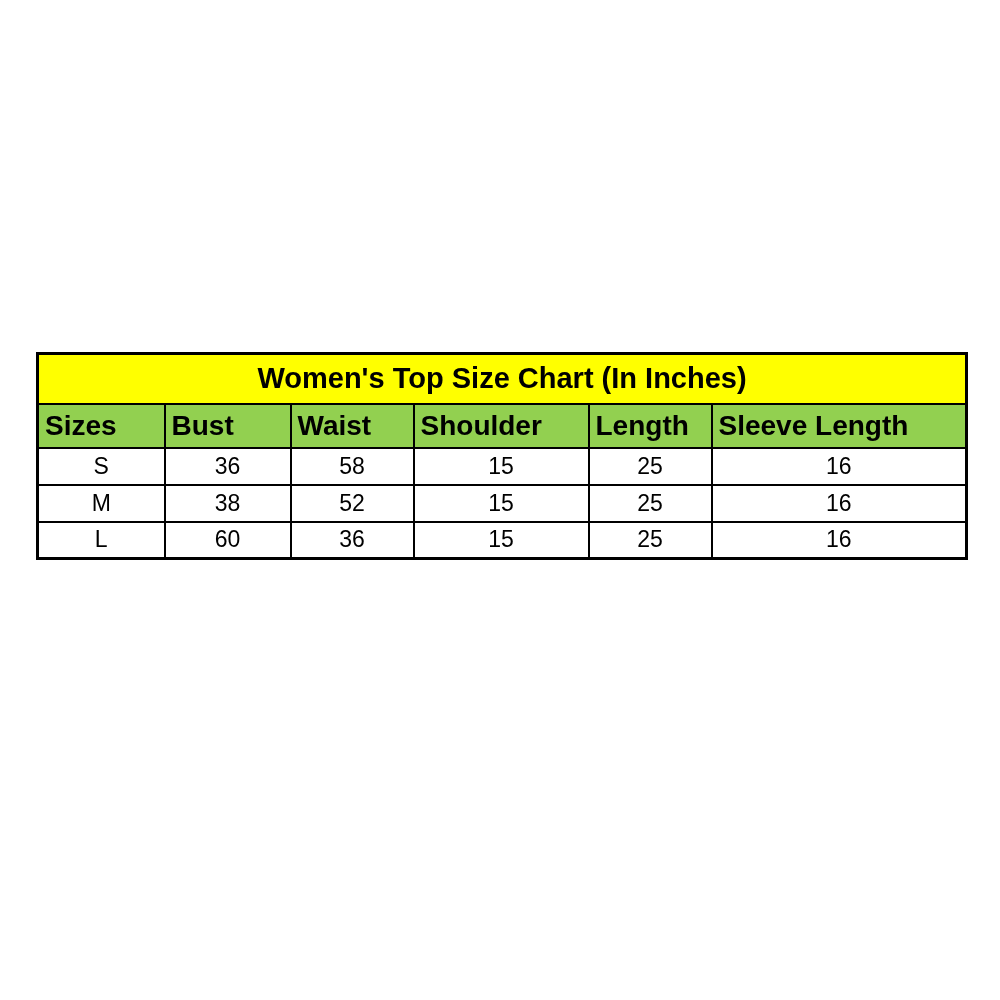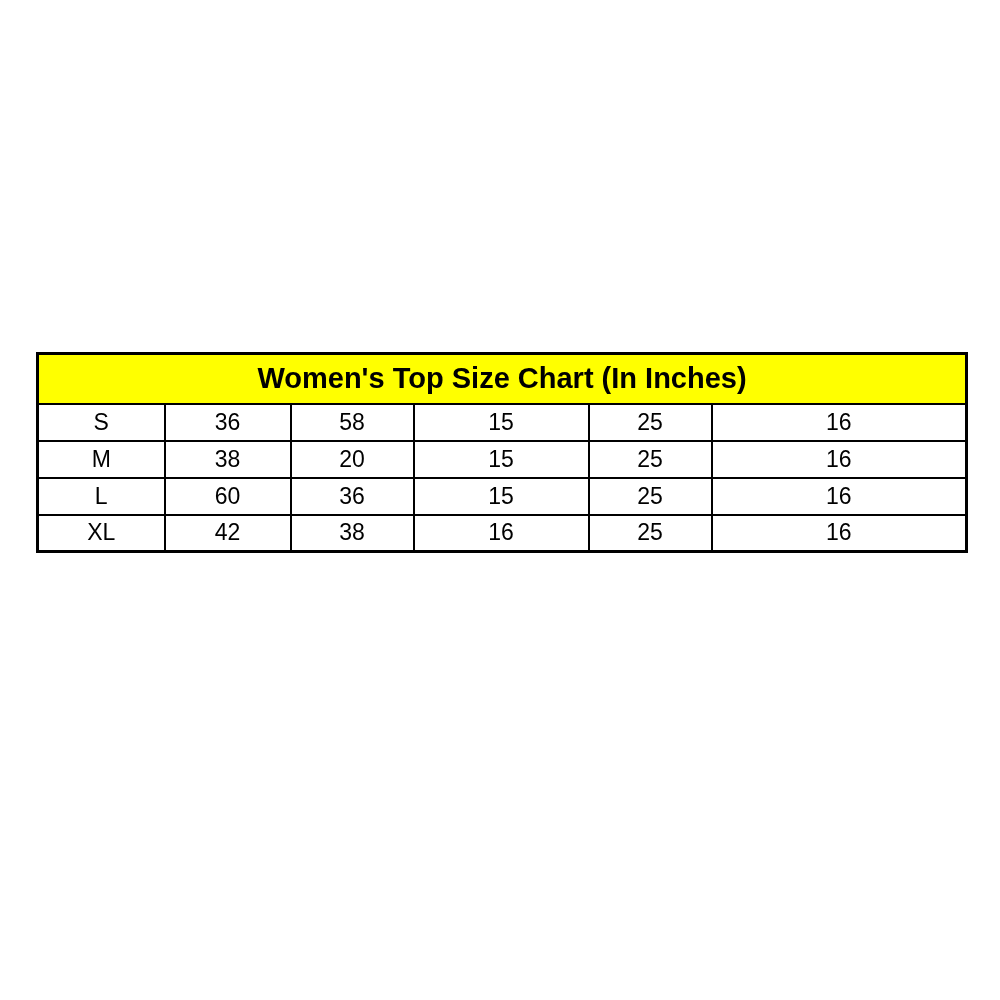--- a/index.html
+++ b/index.html
@@ -76,48 +76,48 @@
         <col class="c1">
         <col class="c2">
       <col class="c3">
         <col class="c4">
         <col class="c5">
     </colgroup>
     <tbody>
       <tr>
         <td class="title-cell" colspan="6">Women's Top Size Chart (In Inches)</td>
       </tr>
+      <tr id="header-row">
+          <th class="col-header">Sizes</th>
+          <th class="col-header">Bust</th>
+          <th class="col-header">Waist</th>
+          <th class="col-header">Shoulder</th>
+          <th class="col-header">Length</th>
+          <th class="col-header">Sleeve Length</th>
+        </tr>
 
     <tr>
           <td class="data-cell">S</td>
           <td class="data-cell">36</td>
           <td class="data-cell">58</td>
           <td class="data-cell">15</td>
           <td class="data-cell">25</td>
           <td class="data-cell">16</td>
         </tr>
         <tr>
           <td class="data-cell">M</td>
           <td class="data-cell">38</td>
-          <td class="data-cell">20</td>
+          <td class="data-cell">52</td>
           <td class="data-cell">15</td>
           <td class="data-cell">25</td>
           <td class="data-cell">16</td>
         </tr>
         <tr>
           <td class="data-cell">L</td>
           <td class="data-cell">60</td>
           <td class="data-cell">36</td>
           <td class="data-cell">15</td>
           <td class="data-cell">25</td>
           <td class="data-cell">16</td>
         </tr>
-        <tr>
-          <td class="data-cell">XL</td>
-          <td class="data-cell">42</td>
-          <td class="data-cell">38</td>
-          <td class="data-cell">16</td>
-          <td class="data-cell">25</td>
-          <td class="data-cell">16</td>
-        </tr>
       </tbody>
   </table>
 </div>
 
 </body></html>

